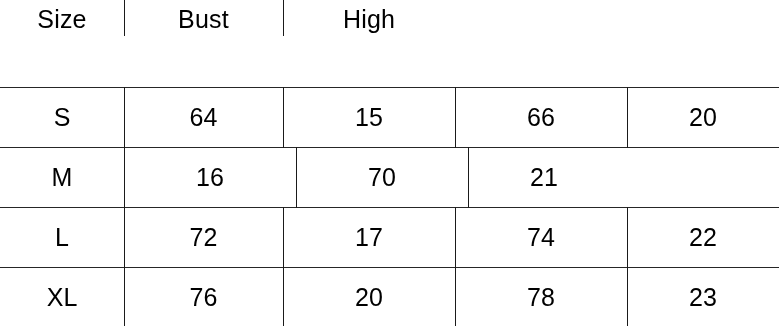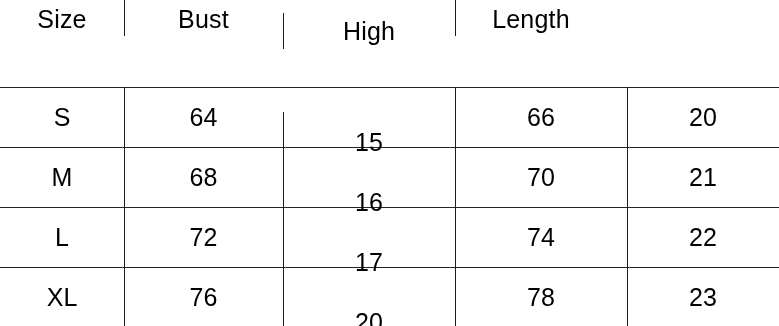--- a/index.html
+++ b/index.html
@@ -53,21 +53,21 @@
     left: 0;
     top: 0;
     width: 1px;
     height: 36px;
     background: #1a1a1a;
   }
 
   
   .col-0 { width: 124px; }
   .col-1 { width: 159px; }
-  .col-2 { width: 172px; margin-top: 25px; }
+  .col-2 { width: 172px; }
   .col-3 { width: 172px; }
   .col-4 { width: 152px; }
 
   
   .chart-body {
     position: absolute;
     left: 0;
     top: 87px;
     width: 779px;
   }
@@ -103,36 +103,34 @@
 </style>
 </head>
 <body>
 
 <div id="size-chart">
 
   <div class="chart-header">
     <div class="header-cell col-0">Size</div>
     <div class="header-cell col-1">Bust</div>
     <div class="header-cell col-2">High</div>
-    <div class="header-cell col-4">Length</div>
   </div>
 
   <div class="chart-body">
 
     <div class="chart-row">
       <div class="body-cell col-0">S</div>
       <div class="body-cell col-1">64</div>
       <div class="body-cell col-2">15</div>
       <div class="body-cell col-3">66</div>
       <div class="body-cell col-4">20</div>
     </div>
 
     <div class="chart-row">
       <div class="body-cell col-0">M</div>
-      <div class="body-cell col-1">68</div>
       <div class="body-cell col-2">16</div>
       <div class="body-cell col-3">70</div>
       <div class="body-cell col-4">21</div>
     </div>
 
     <div class="chart-row">
       <div class="body-cell col-0">L</div>
       <div class="body-cell col-1">72</div>
       <div class="body-cell col-2">17</div>
       <div class="body-cell col-3">74</div>

